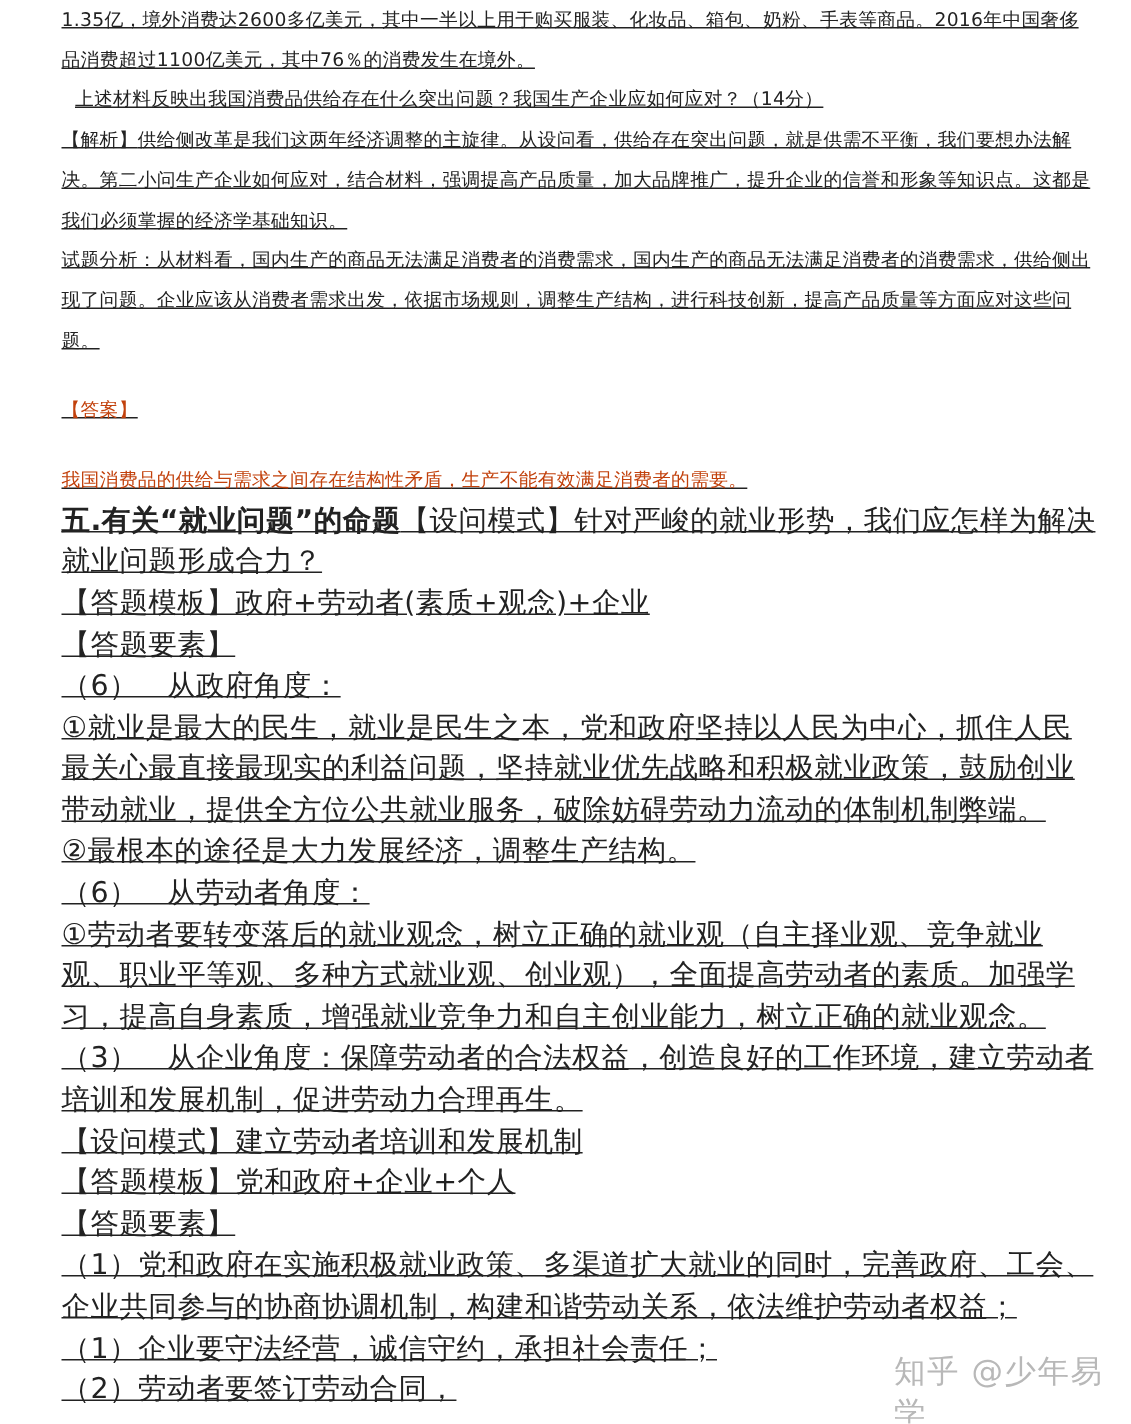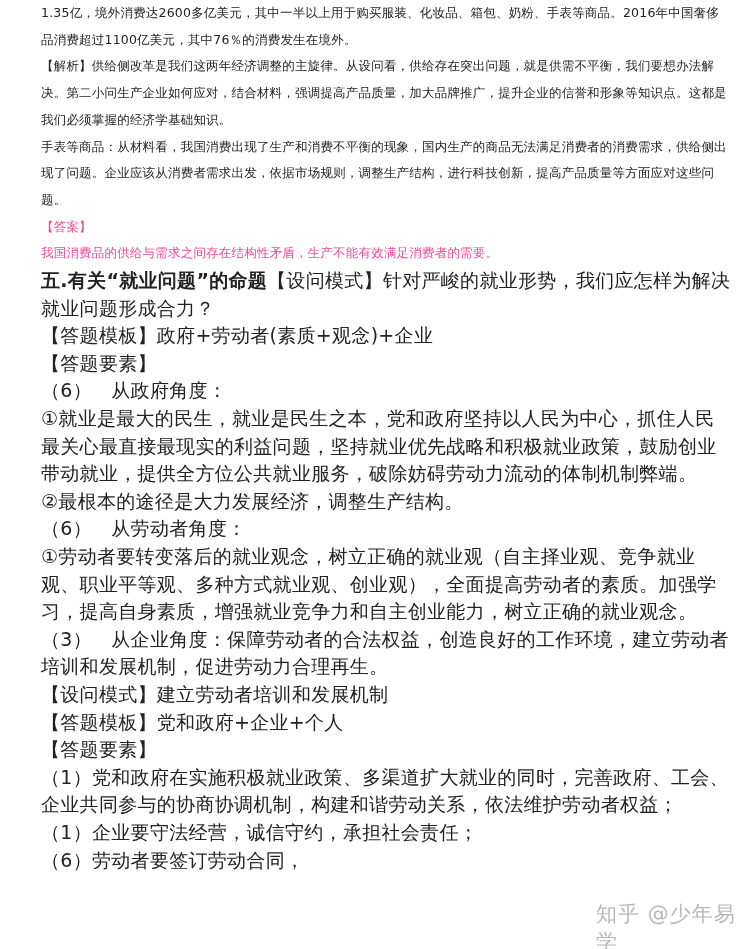--- a/index.html
+++ b/index.html
@@ -1,52 +1,53 @@
 <!DOCTYPE html>
 <html><head>
 <meta charset="utf-8">
 <style>
   html, body { margin: 0; padding: 0; background: #ffffff; }
   body {
     width: 754px; height: 949px; overflow: hidden; position: relative;
     font-family: "DejaVu Sans", sans-serif; color: #222222;
   }
-  .page { position: absolute; left: 41px; top: 0; width: 690px; }
+  .page { position: absolute; left: 41px; top: 0; width: 690px; text-decoration: underline; }
   .s { font-size: 12.5px; line-height: 26.7px; margin: 0; letter-spacing: 0.2px; }
   .s.indent { text-indent: 9px; }
-  .blue { color: #ec4899; }
+  .blue { color: #c2410c; margin-top: 20px; }
   .l { font-size: 19px; line-height: 27.6px; margin: 0; letter-spacing: 0.3px; }
   .bold { font-weight: bold; }
   .watermark {
     position: absolute; left: 596px; top: 900px;
     font-size: 21px; color: #b8b8b8; letter-spacing: 1px;
     font-family: "DejaVu Sans", sans-serif;
   }
 </style>
 </head>
 <body>
 
 <div class="page">
   <p class="s">1.35亿，境外消费达2600多亿美元，其中一半以上用于购买服装、化妆品、箱包、奶粉、手表等商品。2016年中国奢侈品消费超过1100亿美元，其中76％的消费发生在境外。</p>
+  <p class="s indent">上述材料反映出我国消费品供给存在什么突出问题？我国生产企业应如何应对？（14分）</p>
   <p class="s"><span>【解析】</span><span>供给侧改革是我们这两年经济调整的主旋律。从设问看，供给存在突出问题，就是供需不平衡，我们要想办法解决。第二小问生产企业如何应对，结合材料，强调提高产品质量，加大品牌推广，提升企业的信誉和形象等知识点。这都是我们必须掌握的经济学基础知识。</span></p>
-  <p class="s">手表等商品：从材料看，我国消费出现了生产和消费不平衡的现象，国内生产的商品无法满足消费者的消费需求，供给侧出现了问题。企业应该从消费者需求出发，依据市场规则，调整生产结构，进行科技创新，提高产品质量等方面应对这些问题。</p>
+  <p class="s">试题分析：从材料看，国内生产的商品无法满足消费者的消费需求，国内生产的商品无法满足消费者的消费需求，供给侧出现了问题。企业应该从消费者需求出发，依据市场规则，调整生产结构，进行科技创新，提高产品质量等方面应对这些问题。</p>
   <p class="s blue">【答案】</p>
   <p class="s blue">我国消费品的供给与需求之间存在结构性矛盾，生产不能有效满足消费者的需要。</p>
 
   <p class="l"><span class="bold">五.有关“就业问题”的命题</span><span>【设问模式】针对严峻的就业形势，我们应怎样为解决就业问题形成合力？</span></p>
   <p class="l">【答题模板】政府+劳动者(素质+观念)+企业</p>
   <p class="l">【答题要素】</p>
   <p class="l">（6）　从政府角度：</p>
   <p class="l">①就业是最大的民生，就业是民生之本，党和政府坚持以人民为中心，抓住人民最关心最直接最现实的利益问题，坚持就业优先战略和积极就业政策，鼓励创业带动就业，提供全方位公共就业服务，破除妨碍劳动力流动的体制机制弊端。</p>
   <p class="l">②最根本的途径是大力发展经济，调整生产结构。</p>
   <p class="l">（6）　从劳动者角度：</p>
   <p class="l">①劳动者要转变落后的就业观念，树立正确的就业观（自主择业观、竞争就业观、职业平等观、多种方式就业观、创业观），全面提高劳动者的素质。加强学习，提高自身素质，增强就业竞争力和自主创业能力，树立正确的就业观念。</p>
   <p class="l">（3）　从企业角度：保障劳动者的合法权益，创造良好的工作环境，建立劳动者培训和发展机制，促进劳动力合理再生。</p>
 
   <p class="l">【设问模式】建立劳动者培训和发展机制</p>
   <p class="l">【答题模板】党和政府+企业+个人</p>
   <p class="l">【答题要素】</p>
   <p class="l">（1）党和政府在实施积极就业政策、多渠道扩大就业的同时，完善政府、工会、企业共同参与的协商协调机制，构建和谐劳动关系，依法维护劳动者权益；</p>
   <p class="l">（1）企业要守法经营，诚信守约，承担社会责任；</p>
-  <p class="l">（6）劳动者要签订劳动合同，</p>
+  <p class="l">（2）劳动者要签订劳动合同，</p>
 </div>
 
 <div class="watermark">知乎 @少年易学</div>
 
 </body></html>

